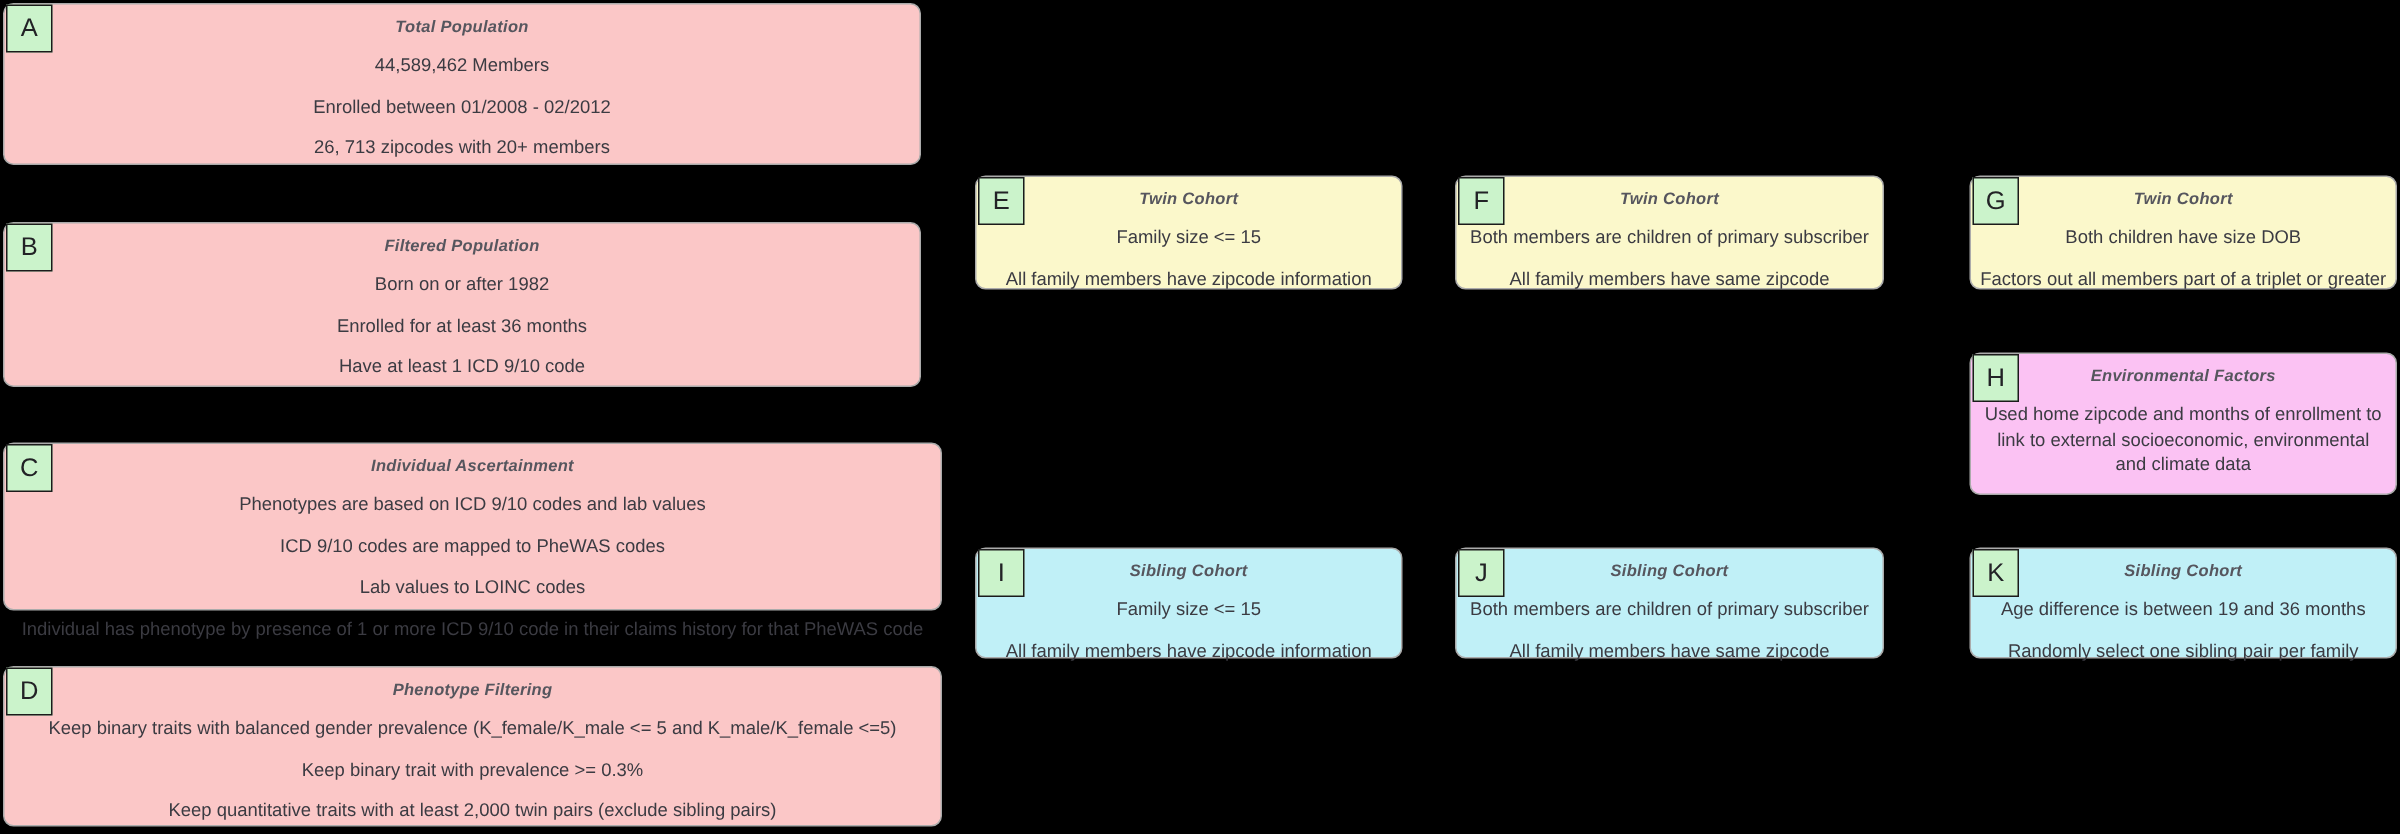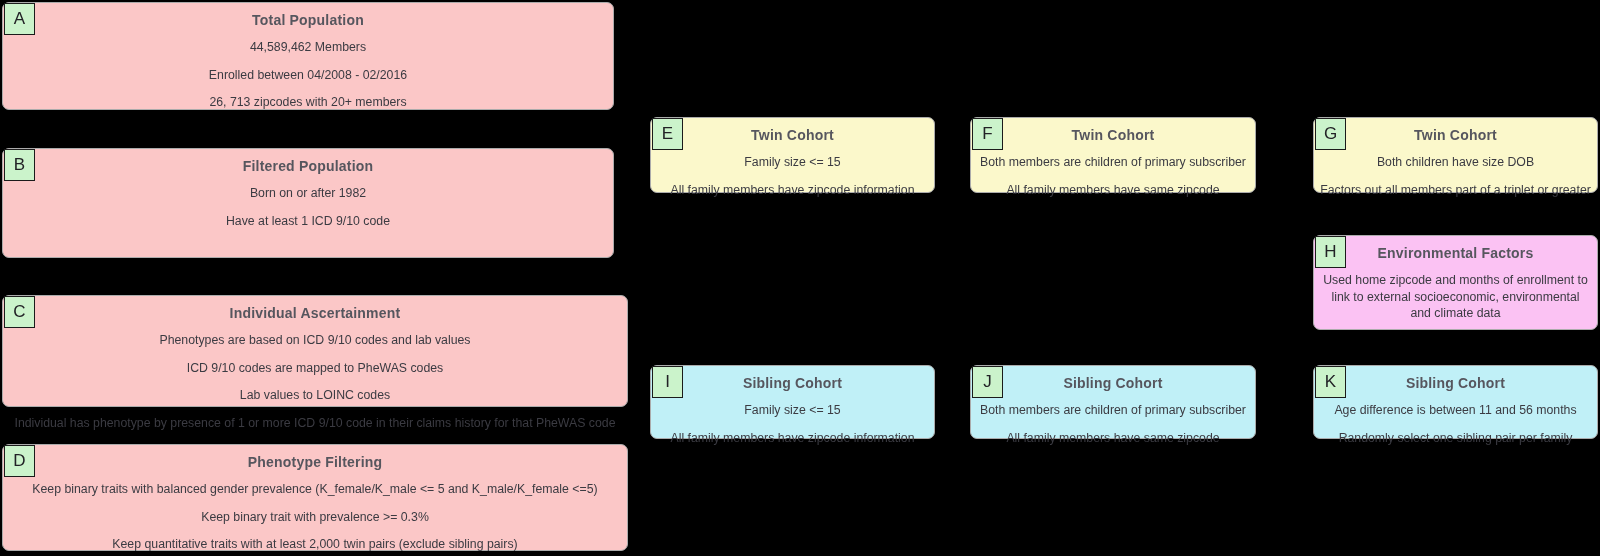--- a/index.html
+++ b/index.html
@@ -26,52 +26,54 @@
     position:absolute; top:0px; left:1px;
     width:31px; height:32px;
     box-sizing:border-box;
     background:#CBF3CB;
     border:1.7px solid #1b1b1b;
     display:flex; align-items:center; justify-content:center;
     font-size:17px; color:#222226;
   }
   .box-title {
     font-weight:bold;
-    font-size:14px;
+    font-size:11px;
     color:#56565e;
     padding-top:9px;
     letter-spacing:.2px;
+    font-style:italic;
   }
   .box-body {
     margin-top:8px;
     font-size:12.3px;
     color:#3b3b42;
     line-height:16.5px;
   }
   .box-line { white-space:nowrap;margin-top:11px; }
   .box-body.wrap .box-line { white-space:normal; padding:0 8px; }
 </style>
 </head>
 <body>
 
 <div id="diagram">
     <div class="box pink" style="left: 2px; top: 2px; width: 612px; height: 108px;">
     <div class="panel-label">A</div>
     <div class="box-title">Total Population</div>
     <div class="box-body">
         <div class="box-line">44,589,462 Members</div>
-        <div class="box-line">Enrolled between 04/2008 - 02/2016</div>
+        <div class="box-line">Enrolled between 01/2008 - 02/2012</div>
         <div class="box-line">26, 713 zipcodes with 20+ members</div>
       </div>
   </div>
     <div class="box pink" style="left: 2px; top: 148px; width: 612px; height: 110px;">
     <div class="panel-label">B</div>
     <div class="box-title">Filtered Population</div>
     <div class="box-body">
         <div class="box-line">Born on or after 1982</div>
+        <div class="box-line">Enrolled for at least 36 months</div>
         <div class="box-line">Have at least 1 ICD 9/10 code</div>
       </div>
   </div>
     <div class="box pink" style="left: 2px; top: 295px; width: 626px; height: 112px;">
     <div class="panel-label">C</div>
     <div class="box-title">Individual Ascertainment</div>
     <div class="box-body">
         <div class="box-line">Phenotypes are based on ICD 9/10 codes and lab values</div>
         <div class="box-line">ICD 9/10 codes are mapped to PheWAS codes</div>
         <div class="box-line">Lab values to LOINC codes</div>
@@ -131,17 +133,17 @@
     <div class="box-title">Sibling Cohort</div>
     <div class="box-body">
         <div class="box-line">Both members are children of primary subscriber</div>
         <div class="box-line">All family members have same zipcode</div>
       </div>
   </div>
     <div class="box cyan" style="left: 1313px; top: 365px; width: 285px; height: 74px;">
     <div class="panel-label">K</div>
     <div class="box-title">Sibling Cohort</div>
     <div class="box-body">
-        <div class="box-line">Age difference is between 11 and 56 months</div>
+        <div class="box-line">Age difference is between 19 and 36 months</div>
         <div class="box-line">Randomly select one sibling pair per family</div>
       </div>
   </div>
   </div>
 
 </body></html>

